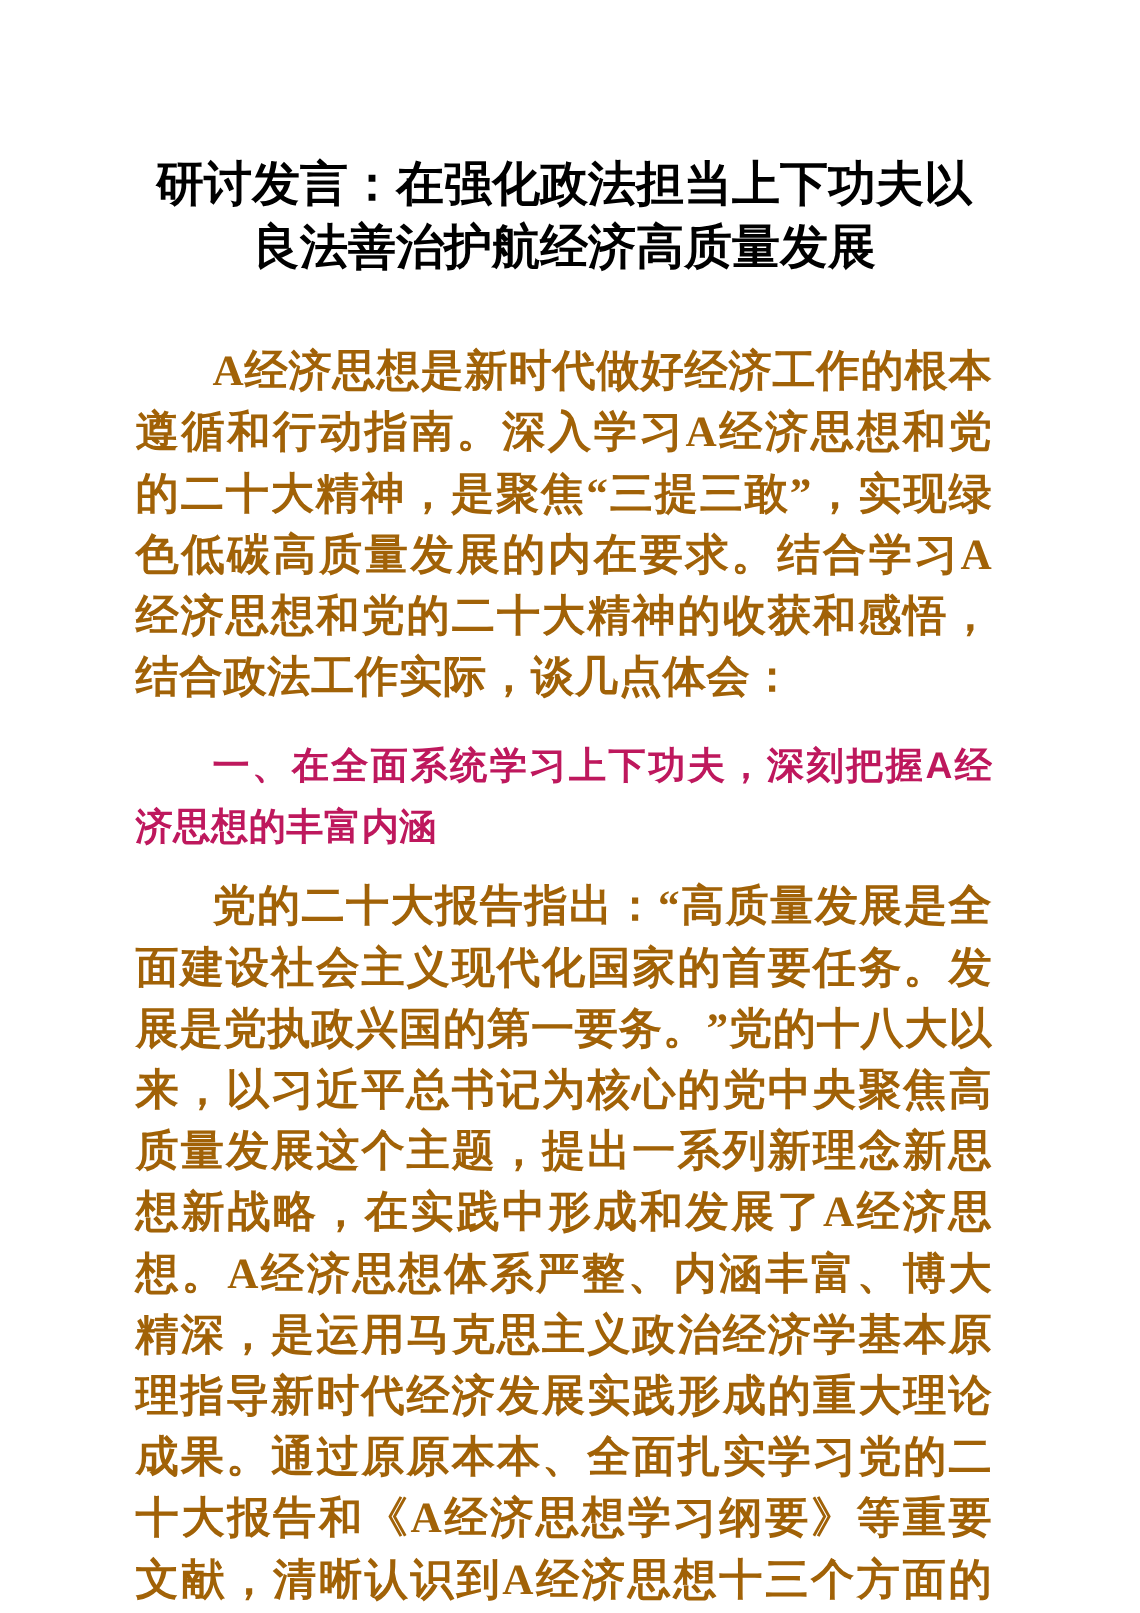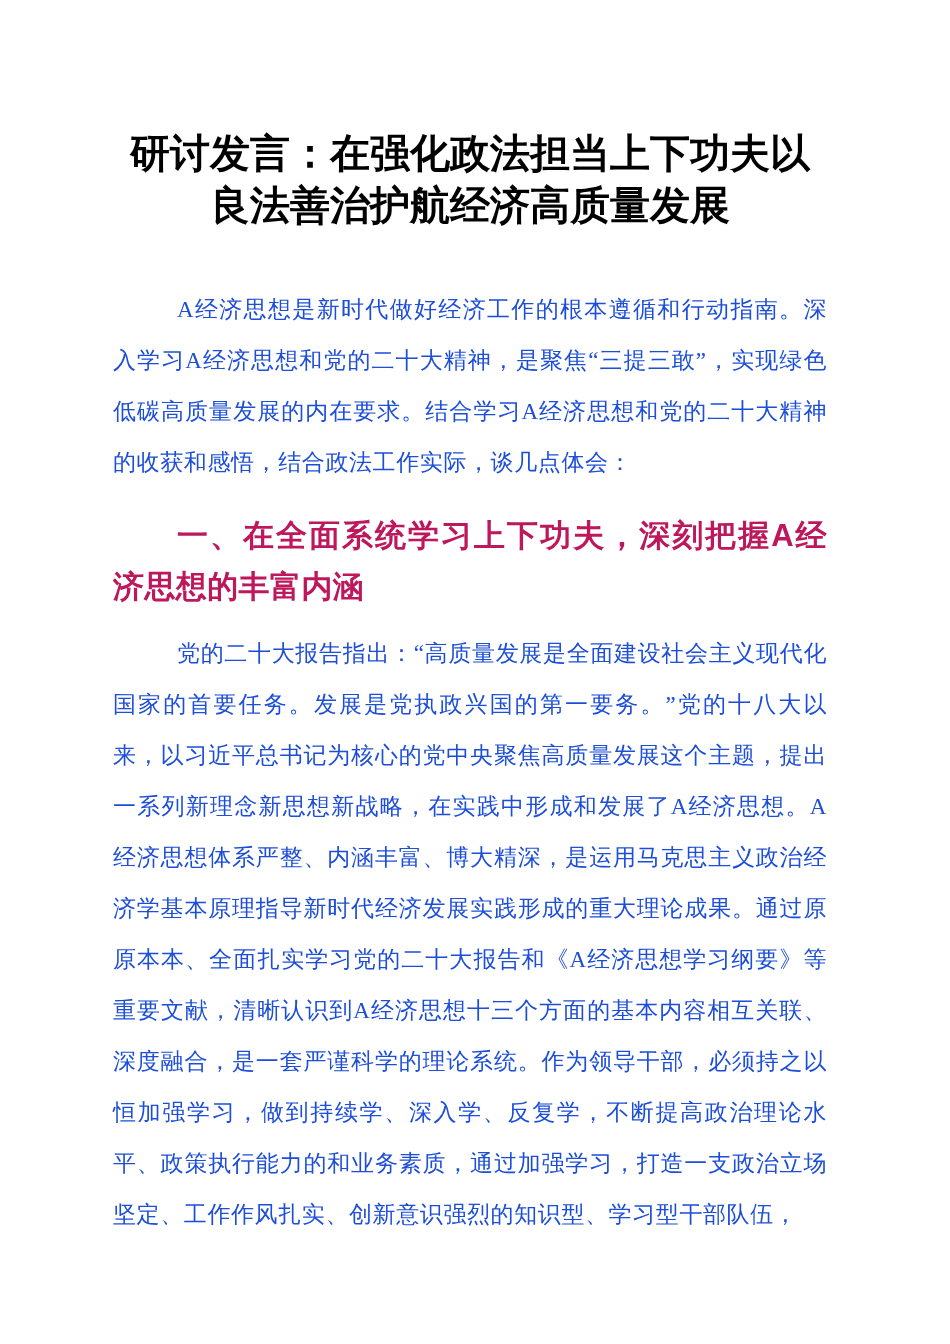--- a/index.html
+++ b/index.html
@@ -39,30 +39,31 @@
     letter-spacing: 0px;
     color: #000000;
     word-break: break-all;
   }
 
   
   .para {
     margin: 0;
     padding: 0;
     font-family: "Liberation Serif", "DejaVu Serif", serif;
-    font-size: 23px;
+    font-size: 36px;
     line-height: 51px;
     text-align: justify;
     text-justify: inter-character;
     text-indent: 64px;
     letter-spacing: 0.6px;
-    color: #1d4ed8;
+    color: #a16207;
     word-break: break-all;
     -webkit-hyphens: none;
     hyphens: none;
+    font-weight: bold;
   }
 
   
   .para-intro {
     margin-top: 52px;
   }
 
   
   .section-heading {
     margin: 0;

